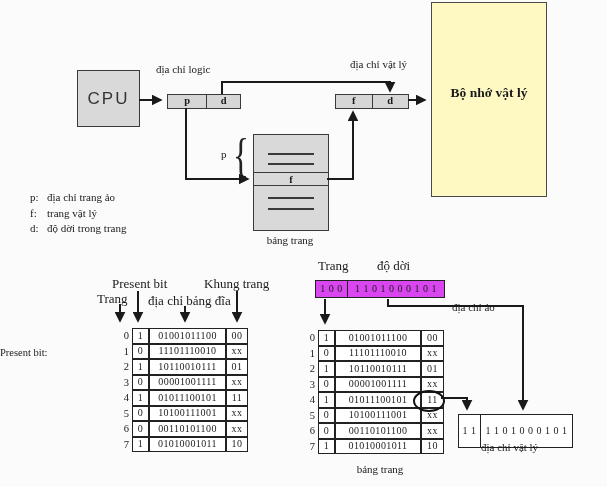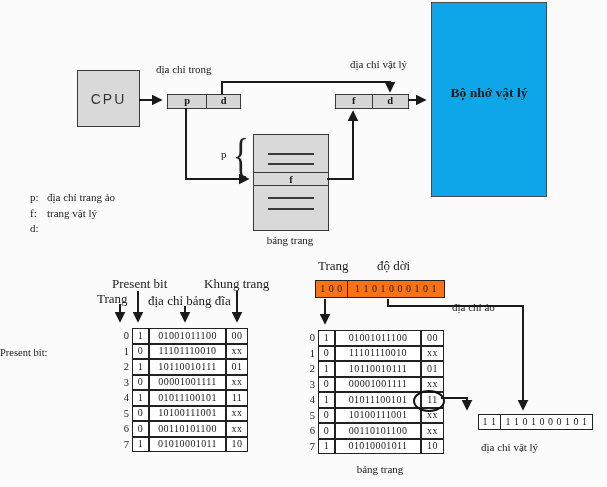--- a/index.html
+++ b/index.html
@@ -8,35 +8,35 @@
     background:#fbfbfb; overflow:hidden;
     font-family:"Liberation Serif", serif; color:#1a1a1a;
   }
   .abs{position:absolute;}
   .lbl{font-size:11px; white-space:nowrap;}
   
   .cpu-box{
     left:77px; top:70px; width:61px; height:55px;
     background:#d9d9d9; border:1.5px solid #3a3a3a;
     display:flex; align-items:center; justify-content:center;
-    font-family:"Liberation Sans", sans-serif; font-size:14px; letter-spacing:2px; color:#333;
+    font-family:"Liberation Sans", sans-serif; font-size:17px; letter-spacing:2px; color:#333;
   }
   .addr-box{display:flex; background:#d6d6d6; border:1.2px solid #3a3a3a; height:13px;}
   .addr-box .acell{
     display:flex; align-items:center; justify-content:center;
     font-size:10.5px; font-weight:600; line-height:1;
   }
   .addr-box .acell + .acell{border-left:1.2px solid #3a3a3a;}
   .pd-box{left:167px; top:94px; width:72px;}
   .pd-box .c1{width:39px;} .pd-box .c2{width:33px;}
   .fd-box{left:335px; top:94px; width:72px;}
   .fd-box .c1{width:36px;} .fd-box .c2{width:36px;}
   .memory-box{
     left:431px; top:2px; width:114px; height:193px;
-    background:#0ea5e9; border:1.5px solid #4a4a4a;
+    background:#fef9c3; border:1.5px solid #4a4a4a;
   }
   .memory-label{
     position:absolute; left:0; top:82px; width:100%; text-align:center;
     font-weight:bold; font-size:13.5px;
   }
   .ptable-top{
     left:253px; top:134px; width:74px; height:95px;
     background:#d9d9d9; border:1.5px solid #3a3a3a;
   }
   .stroke{position:absolute; left:14px; width:46px; height:1.5px; background:#3a3a3a;}
@@ -66,42 +66,42 @@
     display:flex; align-items:center; justify-content:center;
     font-size:10px; letter-spacing:.4px; line-height:1;
   }
   .ltable .present{width:17px;} .ltable .disk{width:77px;} .ltable .frame{width:22px;}
   .rtable .present{width:17px;} .rtable .disk{width:86px;} .rtable .frame{width:23px;}
   .hdr{font-size:13px; white-space:nowrap;}
   .present-legend{left:0px; top:347px; width:112px; font-size:10.5px; line-height:12.5px;}
   .present-legend .item{padding-left:11px; text-indent:-11px; margin-top:1px;}
   
   .vaddr-box{left:315px; top:280px; width:130px; height:18px; display:flex;
-    border:1.4px solid #222; background:#f97316; box-sizing:border-box;}
+    border:1.4px solid #222; background:#d946ef; box-sizing:border-box;}
   .vaddr-box .bcell,.paddr-box .bcell{
     display:flex; align-items:center; justify-content:center;
     font-size:10px; letter-spacing:.5px; line-height:1;}
   .vaddr-box .bc1{width:31px; border-right:1.4px solid #222;}
   .vaddr-box .bc2{flex:1;}
-  .paddr-box{left:458px; top:414px; width:115px; height:16px; display:flex;
-    border:1.4px solid #222; background:#fff; box-sizing:border-box;margin-left:20px;}
+  .paddr-box{left:458px; top:414px; width:115px; height:34px; display:flex;
+    border:1.4px solid #222; background:#fff; box-sizing:border-box;}
   .paddr-box .bc1{width:21px; border-right:1.4px solid #222;}
   .paddr-box .bc2{flex:1;}
   .circle4{left:413px; top:390px; width:28px; height:18px;
     border:2px solid #111; border-radius:50%;}
   .wires{left:0; top:0; pointer-events:none;}
 </style>
 </head>
 <body>
 
 <div class="canvas">
 
   <div class="abs cpu-box">CPU</div>
 
-  <div class="abs lbl" style="left:156px; top:63px;">địa chỉ trong</div>
+  <div class="abs lbl" style="left:156px; top:63px;">địa chỉ logic</div>
 
   <div class="abs addr-box pd-box">
     <div class="acell c1">p</div>
     <div class="acell c2">d</div>
   </div>
 
   <div class="abs lbl" style="left:350px; top:58px;">địa chỉ vật lý</div>
 
   <div class="abs addr-box fd-box">
     <div class="acell c1">f</div>
@@ -127,20 +127,21 @@
     <div class="row">
       <span class="k">p:</span>
       <span>địa chỉ trang ảo</span>
     </div>
     <div class="row">
       <span class="k">f:</span>
       <span>trang vật lý</span>
     </div>
     <div class="row">
       <span class="k">d:</span>
+      <span>độ dời trong trang</span>
     </div>
   </div>
 
   <div class="abs hdr" style="left:112px; top:276px;">Present bit</div>
   <div class="abs hdr" style="left:97px; top:291px;">Trang</div>
   <div class="abs hdr" style="left:148px; top:293px;">địa chỉ bảng đĩa</div>
   <div class="abs hdr" style="left:204px; top:276px;">Khung trang</div>
 
   <div class="abs ptable ltable">
       <div class="ptrow">

